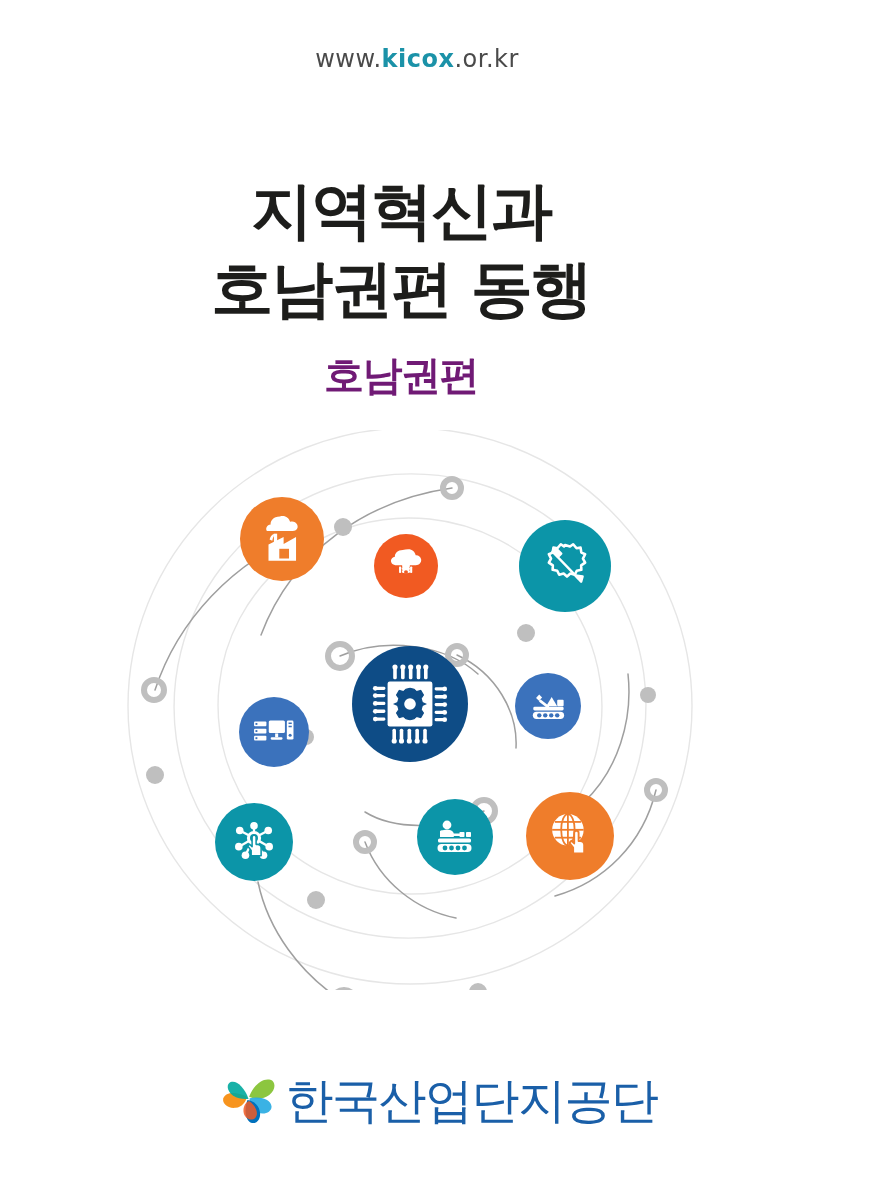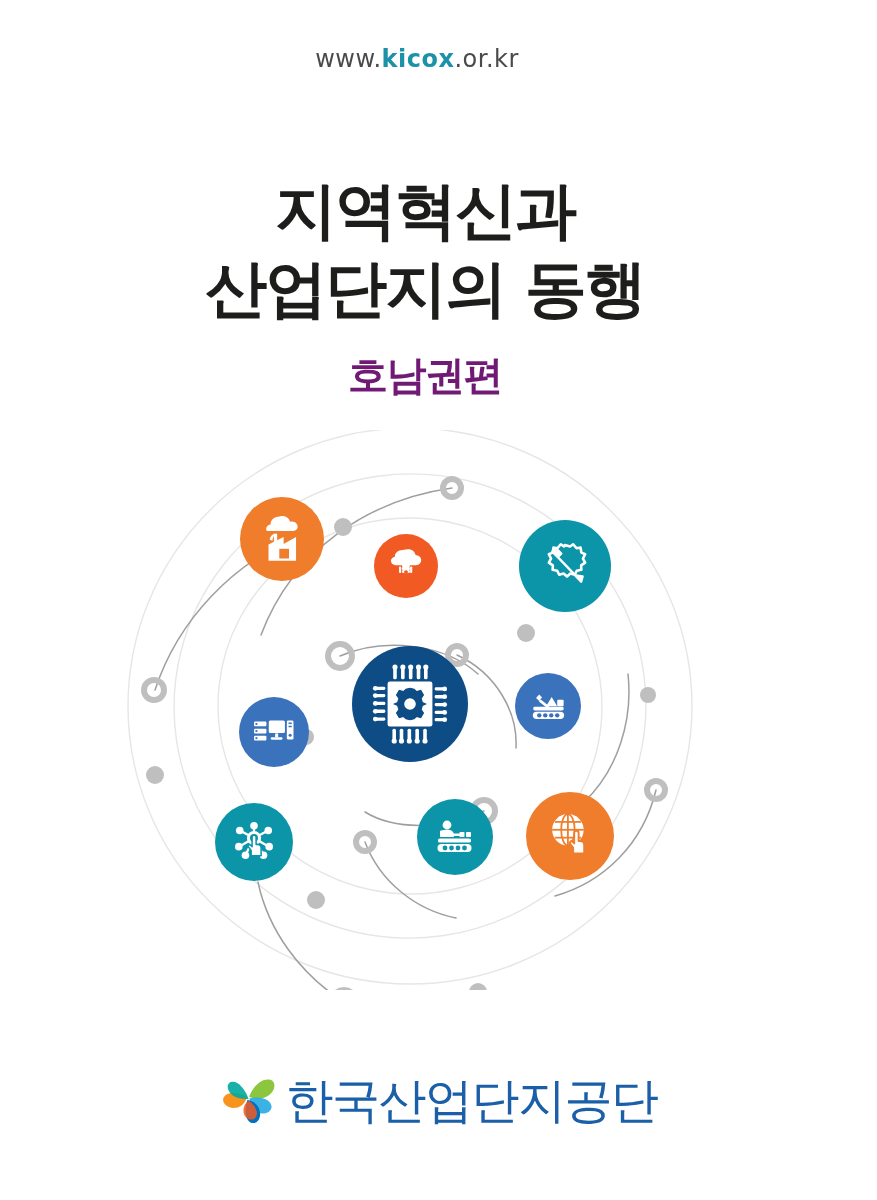--- a/index.html
+++ b/index.html
@@ -34,21 +34,20 @@
     font-weight: 700;
   }
 
   
   .title-block {
     position: absolute;
     top: 172px;
     left: 0;
     width: 802px;
     text-align: center;
-    padding-left: 24px;
   }
   .title-line {
     font-family: "DejaVu Sans", sans-serif;
     font-weight: 700;
     font-size: 62px;
     line-height: 78px;
     letter-spacing: -2px;
     color: #1d1d1b;
     white-space: nowrap;
   }
@@ -94,21 +93,21 @@
 </style>
 </head>
 <body>
 
 <div class="url-line">
   <span>www.</span><span class="brand">kicox</span><span>.or.kr</span>
 </div>
 
 <div class="title-block">
   <div class="title-line">지역혁신과</div>
-  <div class="title-line">산업단지의 동행</div>
+  <div class="title-line">호남권편 동행</div>
   <div class="subtitle">호남권편</div>
 </div>
 
 <div class="graphic">
 <svg width="640" height="560" viewBox="0 0 640 560" xmlns="http://www.w3.org/2000/svg">
   <defs>
 
     <g id="ic-chip">
       <g fill="#ffffff">
         <rect x="-20" y="-20" width="40" height="40" rx="2"></rect>

